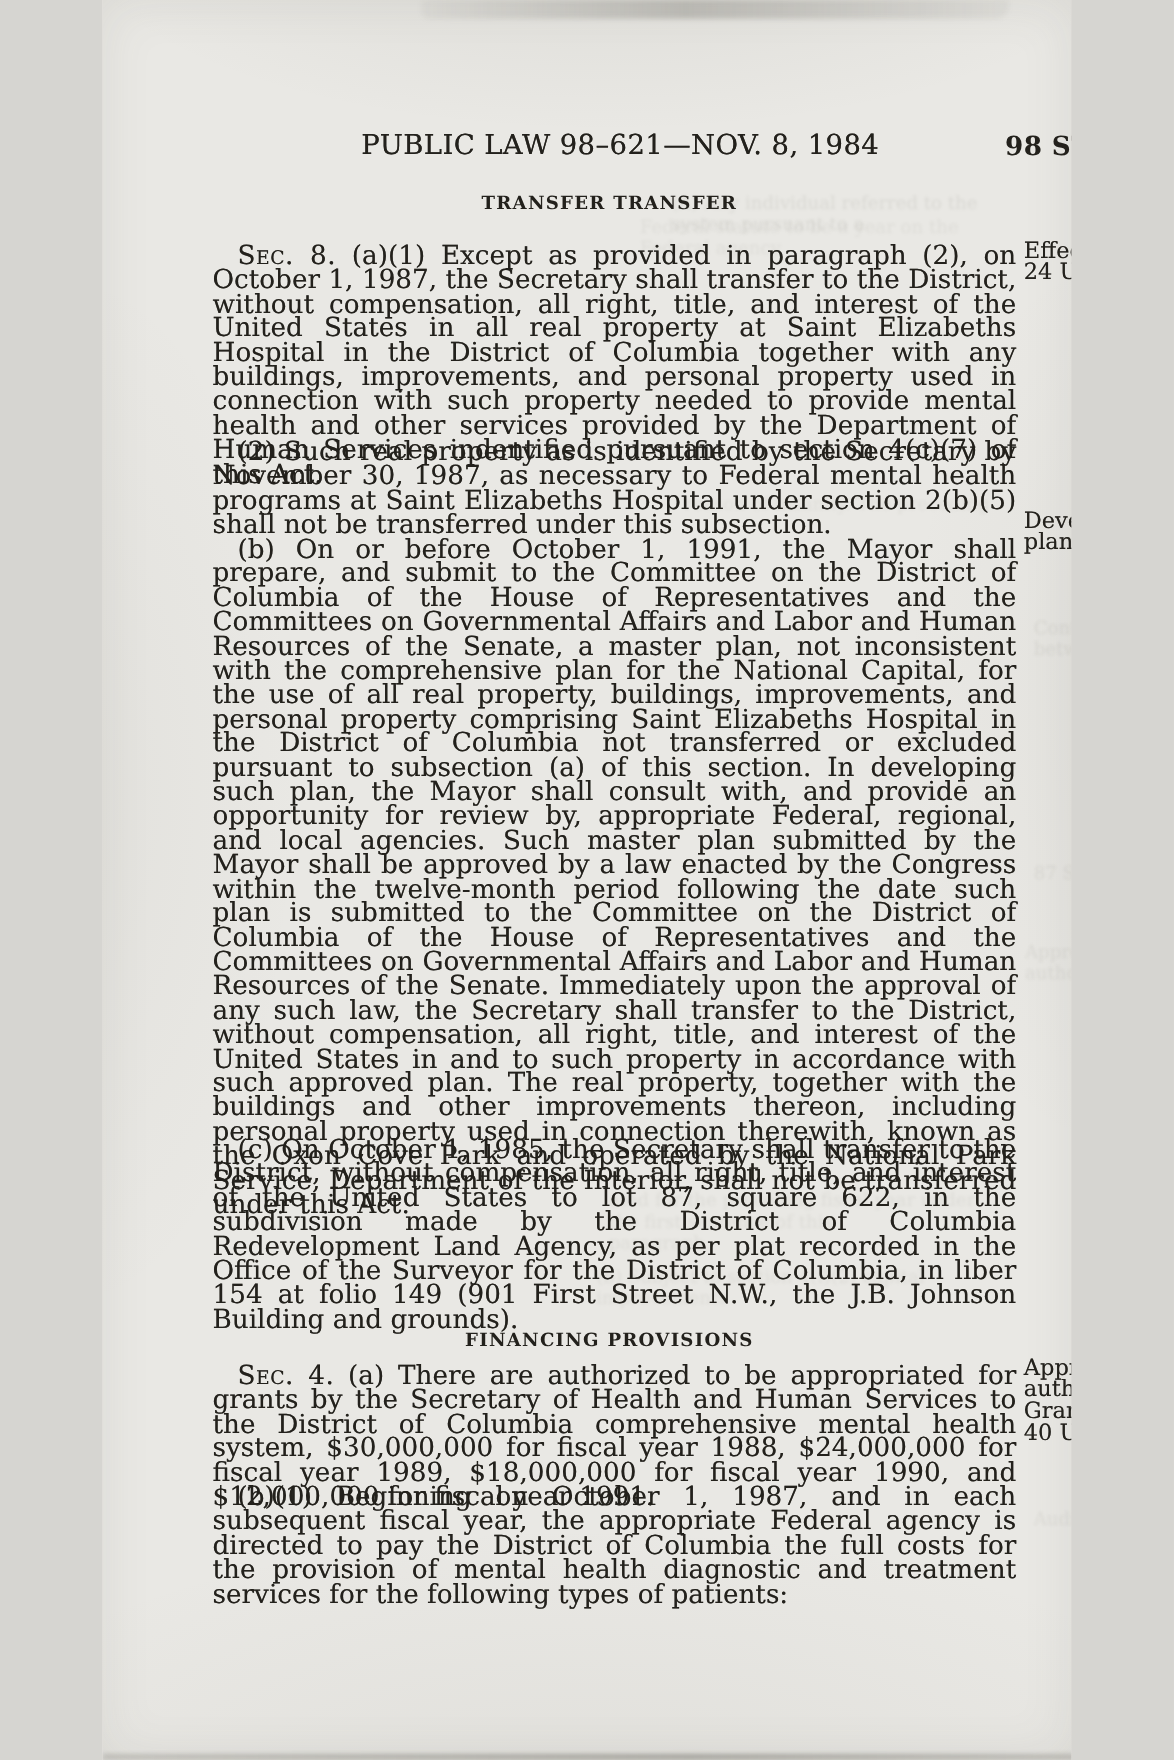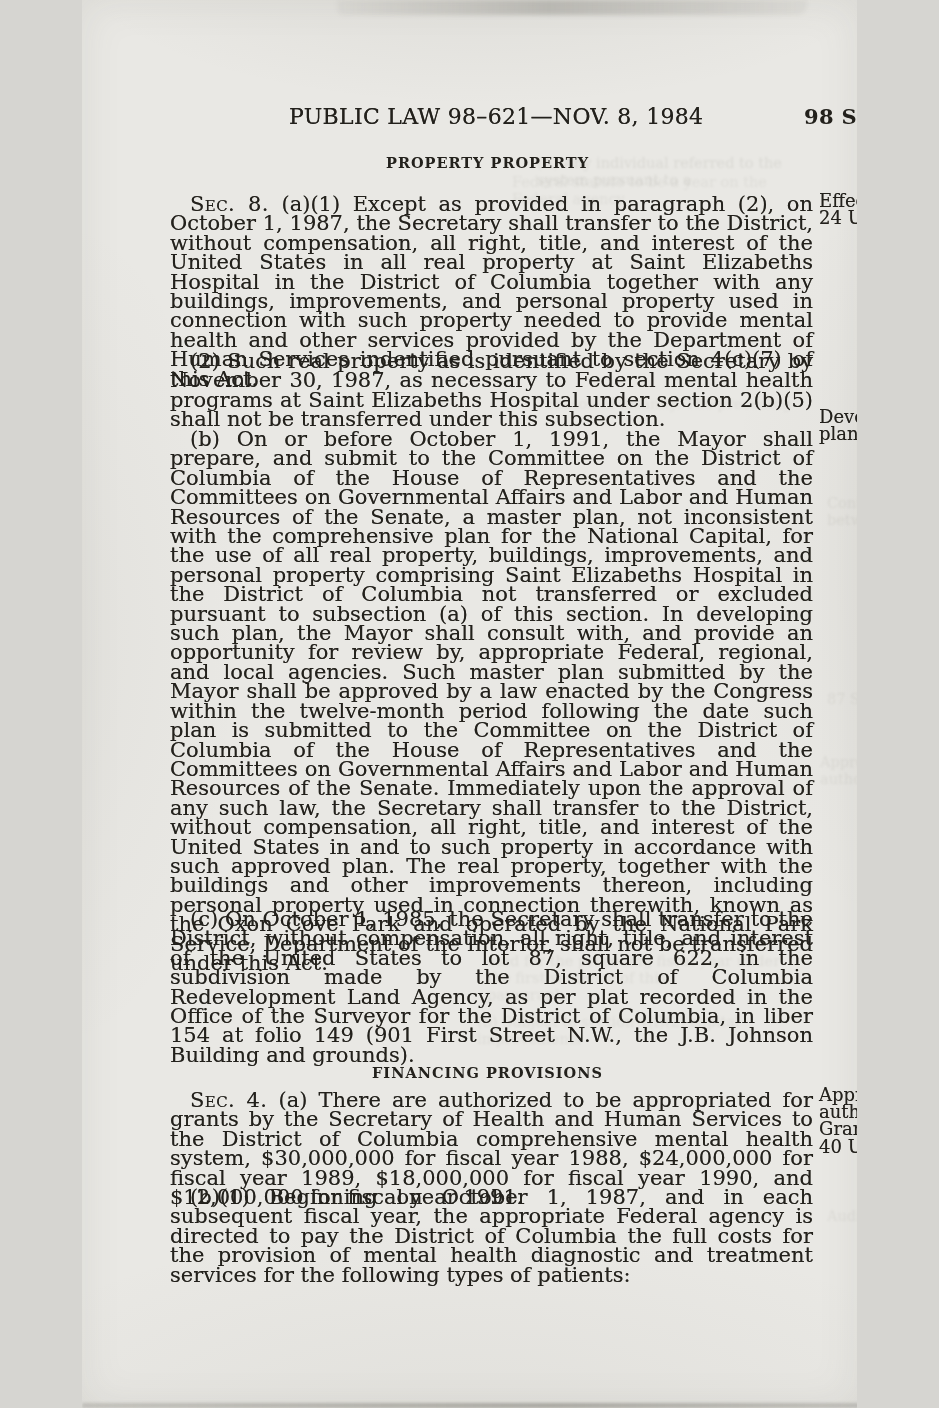--- a/index.html
+++ b/index.html
@@ -96,21 +96,21 @@
   <div class="ghost" style="left:738px; top:754px; width:160px; opacity:.14;">Appropriation
 authorization.</div>
   <div class="ghost" style="left:405px; top:953px; width:320px; opacity:.13;">ated for the preceding fiscal year under the first sentence of this
 paragraph.</div>
   <div class="ghost" style="left:395px; top:1014px; width:335px; opacity:.12;">(b) Subject to section 4(f)(2) capital improvements</div>
   <div class="ghost" style="left:745px; top:1208px; width:100px; opacity:.13;">Audit</div>
 
   <div class="law-title">PUBLIC LAW 98–621—NOV. 8, 1984</div>
   <div class="stat-number">98 STAT. 5289</div>
 
-  <div class="section-heading" style="top:154px;">PROPERTY PROPERTY</div>
+  <div class="section-heading" style="top:154px;">TRANSFER TRANSFER</div>
 
   <p class="para" style="top:191px;"><span class="sc">Sec. 8.</span><span> (a)(1) Except as provided in paragraph (2), on October 1, 1987, the Secretary shall transfer to the District, without compensation, all right, title, and interest of the United States in all real property at Saint Elizabeths Hospital in the District of Columbia together with any buildings, improvements, and personal property used in connection with such property needed to provide mental health and other services provided by the Department of Human Services indentified pursuant to section 4(c)(7) of this Act.</span></p>
 
   <p class="para" style="top:348px;"><span>(2) Such real property as is identified by the Secretary by November 30, 1987, as necessary to Federal mental health programs at Saint Elizabeths Hospital under section 2(b)(5) shall not be transferred under this subsection.</span></p>
 
   <p class="para" style="top:426px;"><span>(b) On or before October 1, 1991, the Mayor shall prepare, and submit to the Committee on the District of Columbia of the House of Representatives and the Committees on Governmental Affairs and Labor and Human Resources of the Senate, a master plan, not inconsistent with the comprehensive plan for the National Capital, for the use of all real property, buildings, improvements, and personal property comprising Saint Elizabeths Hospital in the District of Columbia not transferred or excluded pursuant to subsection (a) of this section. In developing such plan, the Mayor shall consult with, and provide an opportunity for review by, appropriate Federal, regional, and local agencies. Such master plan submitted by the Mayor shall be approved by a law enacted by the Congress within the twelve-month period following the date such plan is submitted to the Committee on the District of Columbia of the House of Representatives and the Committees on Governmental Affairs and Labor and Human Resources of the Senate. Immediately upon the approval of any such law, the Secretary shall transfer to the District, without compensation, all right, title, and interest of the United States in and to such property in accordance with such approved plan. The real property, together with the buildings and other improvements thereon, including personal property used in connection therewith, known as the Oxon Cove Park and operated by the National Park Service, Department of the Interior, shall not be transferred under this Act.</span></p>
 
   <p class="para" style="top:906px;"><span>(c) On October 1, 1985, the Secretary shall transfer to the District, without compensation, all right, title, and interest of the United States to lot 87, square 622, in the subdivision made by the District of Columbia Redevelopment Land Agency, as per plat recorded in the Office of the Surveyor for the District of Columbia, in liber 154 at folio 149 (901 First Street N.W., the J.B. Johnson Building and grounds).</span></p>
 
   <div class="section-heading" style="top:1064px;">FINANCING PROVISIONS</div>

